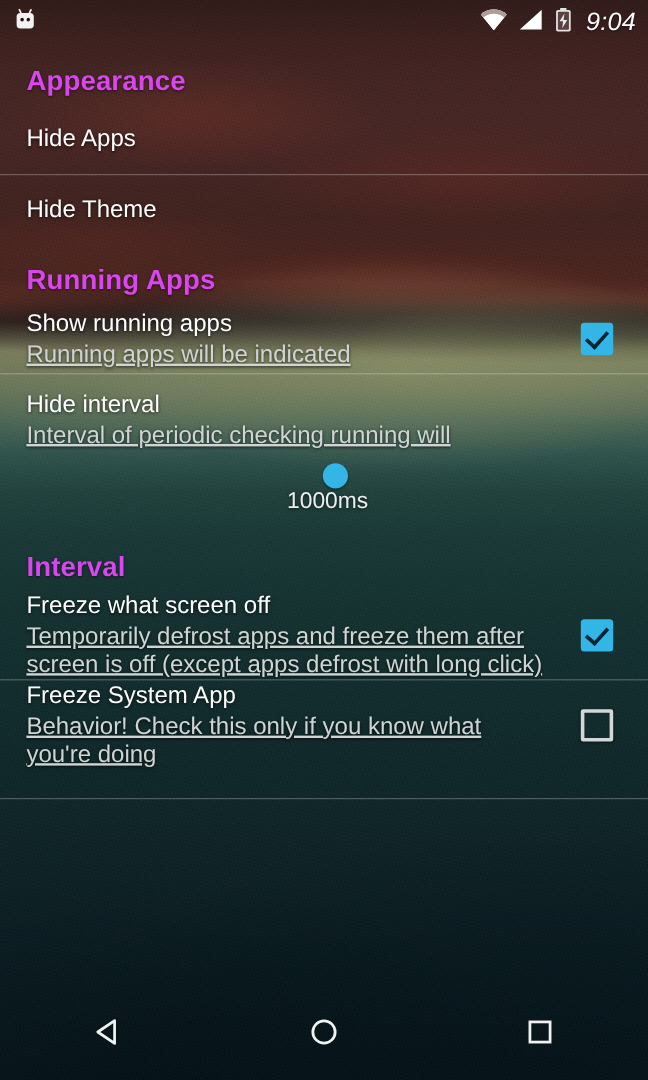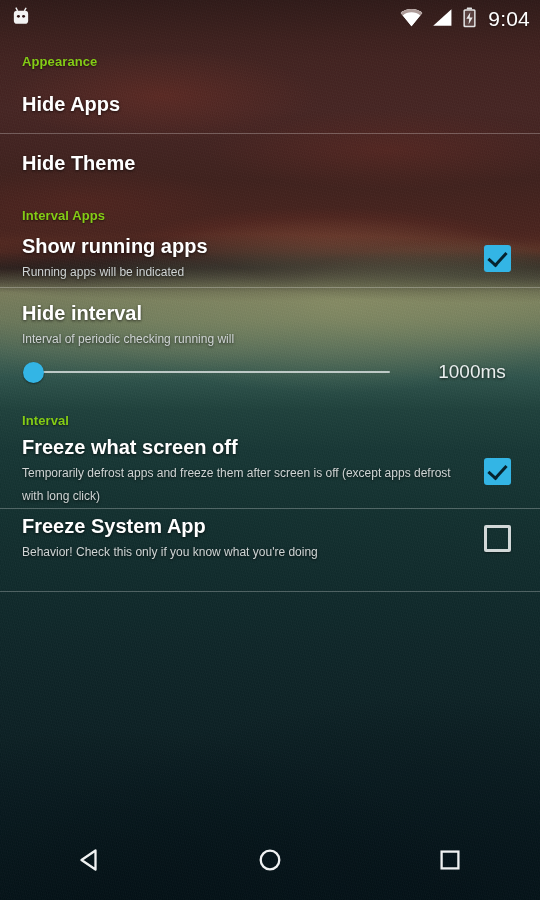--- a/index.html
+++ b/index.html
@@ -78,49 +78,51 @@
     display:flex; align-items:center; justify-content:space-between;
     padding:0 10px 0 10px;
     z-index:40;
   }
   .status-left { display:flex; align-items:center; gap:6px; }
   .status-right { display:flex; align-items:center; gap:9px; }
   .status-clock {
     color:#ffffff; font-size:21px; font-weight:400; letter-spacing:.2px;
     text-shadow:0 1px 2px rgba(0,0,0,.5);
     margin-left:2px;
+    font-style:italic;
   }
 
   
   .settings-list {
     position:absolute; top:38px; left:0; right:0; bottom:76px;
     z-index:30;
   }
   .section-header {
-    color:#84cc16;
-    font-size:13px; font-weight:700;
+    color:#d946ef;
+    font-size:23px; font-weight:700;
     padding:16px 0 6px 22px;
     letter-spacing:.1px;
     text-shadow:0 1px 2px rgba(0,0,0,.55);
   }
   .pref {
     position:relative;
     display:flex; align-items:center;
     padding:0 16px 0 22px;
     min-height:58px;
   }
   .pref-text { flex:1 1 auto; padding-right:14px; }
   .pref-title {
-    color:#ffffff; font-size:20px; font-weight:700; line-height:26px;
+    color:#ffffff; font-size:20px; font-weight:400; line-height:26px;
     text-shadow:0 1px 3px rgba(0,0,0,.65);
   }
   .pref-summary {
-    color:#cfd4d4; font-size:12px; line-height:23px;
+    color:#cfd4d4; font-size:20px; line-height:23px;
     margin-top:2px;
     text-shadow:0 1px 3px rgba(0,0,0,.65);
+    text-decoration:underline;
   }
   .divider {
     height:1px;
     background:rgba(255,255,255,.26);
     margin:0;
   }
 
   
   .widget { flex:0 0 auto; width:54px; display:flex; justify-content:center; align-items:center; }
   .cbox { width:27px; height:27px; position:relative; }
@@ -145,20 +147,21 @@
 
   
   .pref-seek {
     padding:12px 16px 14px 22px;
     min-height:auto;
     display:block;
   }
   .seek-row {
     display:flex; align-items:center;
     margin-top:10px;
+    flex-direction:column;
   }
   .seek-wrap {
     position:relative;
     flex:1 1 auto;
     height:22px;
     margin-right:10px;
   }
   .seek-track {
     position:absolute; left:10px; right:20px; top:10px;
     height:2px;
@@ -255,21 +258,21 @@
     </div>
 
     <div class="divider"></div>
 
     <div class="pref">
       <div class="pref-text">
         <div class="pref-title">Hide Theme</div>
       </div>
     </div>
 
-    <div class="section-header">Interval Apps</div>
+    <div class="section-header">Running Apps</div>
 
     <div class="pref">
       <div class="pref-text">
         <div class="pref-title">Show running apps</div>
         <div class="pref-summary">Running apps will be indicated</div>
       </div>
       <div class="widget">
         <div class="cbox checked"></div>
       </div>
     </div>

